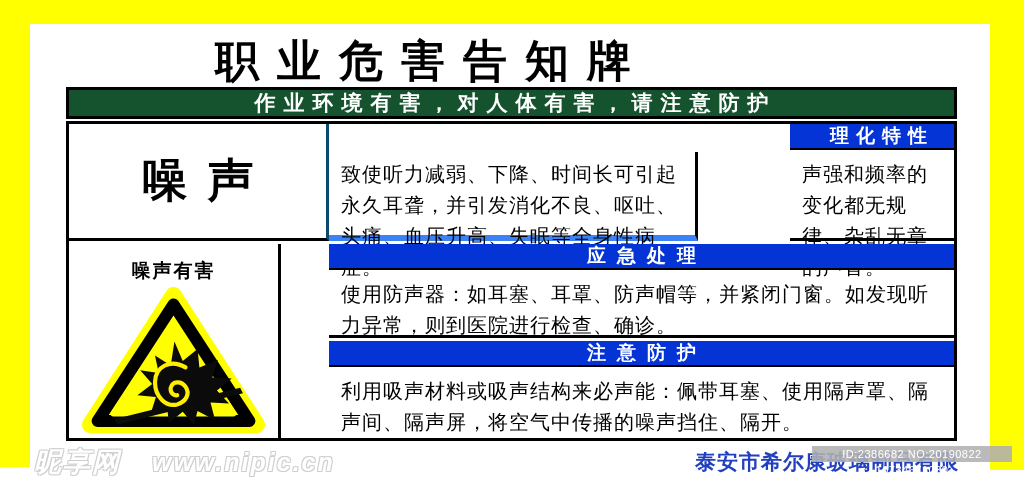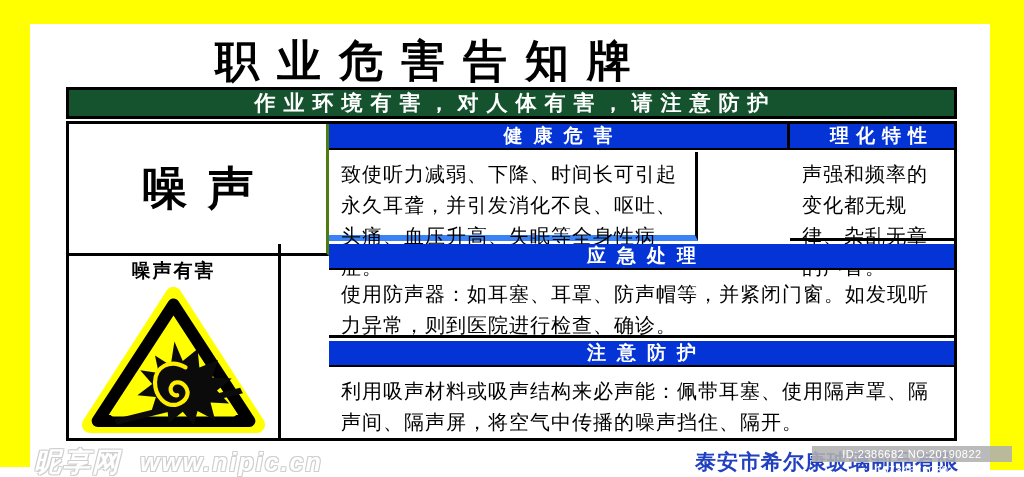--- a/index.html
+++ b/index.html
@@ -22,21 +22,21 @@
           color:#fff;font-weight:bold;font-size:21px;letter-spacing:8px;text-indent:8px;}
 
   
   .tbl{position:absolute;left:66px;top:121px;width:891px;height:320px;border:3px solid #000;
        box-sizing:border-box;background:#fff;}
   .cell{position:absolute;box-sizing:border-box;}
   .hdr{background:#0434d6;color:#fff;font-weight:bold;font-size:19px;letter-spacing:11px;text-indent:11px;
        display:flex;align-items:center;justify-content:center;}
   .btxt{font-size:20px;line-height:31px;color:#000;padding:7px 12px;letter-spacing:1px;}
 
-  .cell-noise{left:0;top:0;width:260px;height:132px;border-right:3px solid #4d7c0f;border-bottom:3px solid #000;
+  .cell-noise{left:0;top:0;width:260px;height:117px;border-right:3px solid #0c4a6e;border-bottom:3px solid #000;
               display:flex;align-items:center;justify-content:center;
               font-size:46px;font-weight:900;letter-spacing:20px;text-indent:20px;color:#000;}
   .cell-icon{left:0;top:120px;width:212px;height:194px;border-right:3px solid #000;
              display:flex;flex-direction:column;align-items:center;}
   .icon-caption{margin-top:14px;font-size:19px;font-weight:bold;color:#000;letter-spacing:2px;}
 
   .cell-h-health{left:260px;top:0;width:461px;height:26px;border-right:3px solid #000;border-bottom:2px solid #000;}
   .cell-h-props{left:721px;top:0;width:164px;height:26px;border-bottom:2px solid #000;letter-spacing:7px;text-indent:7px;padding-left:13px;}
   .cell-b-health{left:260px;top:28px;width:369px;height:89px;border-right:3px solid #000;border-bottom:6px solid #3b82f6;}
   .cell-b-props{left:721px;top:28px;width:164px;height:89px;border-bottom:3px solid #000;}
@@ -49,21 +49,21 @@
 
   
   .company{position:absolute;left:695px;top:448px;width:280px;text-align:left;
            font-family:"Liberation Serif","DejaVu Serif",serif;
            font-size:21px;font-weight:bold;color:#2140c0;letter-spacing:1px;}
   .idband{position:absolute;left:812px;top:446px;width:200px;height:16px;background:rgba(176,176,176,0.88);
           color:#fff;font-size:11px;line-height:16px;text-align:center;letter-spacing:0.5px;}
   .wm-left{position:absolute;left:34px;top:444px;color:#ffffff;font-weight:bold;font-style:italic;
            text-shadow:1px 1px 0 #cfcfcf,-1px -1px 0 #cfcfcf,1px -1px 0 #cfcfcf,-1px 1px 0 #cfcfcf;
            font-size:25px;letter-spacing:2px;white-space:nowrap;}
-  .wm-left .logo{font-size:27px;margin-right:10px;}
+  .wm-left .logo{font-size:27px;margin-right:22px;}
 </style>
 </head>
 <body>
 
 <div class="canvas">
 
   <div class="frame-top"></div>
   <div class="frame-left"></div>
   <div class="frame-right"></div>
 
@@ -86,21 +86,20 @@
         <polygon points="100,42 165,140 35,140" fill="#ffff00" stroke="#ffff00" stroke-width="6" stroke-linejoin="round"></polygon>
 
         <path fill="#0b0b0b" d="M101,62 L110,83 L126,70 L128,90 L148,82 L142,101 L163,102 L147,115 L160,129 L140,128 L145,147 L126,137 L122,152 L110,138 L95,150 L93,132 L75,141 L81,122 L61,120 L77,108 L64,93 L84,96 L80,77 L97,88 Z"></path>
 
         <polygon fill="#0b0b0b" points="36,146 172,112 175,118 39,152"></polygon>
 
         <path fill="none" stroke="#ffee00" stroke-width="4.5" stroke-linecap="round" d="M113,90 C96,80 80,90 80,106 C80,122 92,133 104,130 C114,127 118,118 113,111 C108,104 99,105 97,112 C96,117 100,121 104,120"></path>
       </svg>
     </div>
 
-    <div class="cell hdr cell-h-health">健康危害</div>
     <div class="cell hdr cell-h-props">理化特性</div>
 
     <div class="cell btxt cell-b-health">致使听力减弱、下降、时间长可引起永久耳聋，并引发消化不良、呕吐、头痛、血压升高、失眠等全身性病症。</div>
     <div class="cell btxt cell-b-props">声强和频率的变化都无规律、杂乱无章的声音。</div>
 
     <div class="cell hdr cell-h-emerg">应急处理</div>
     <div class="cell btxt cell-b-emerg">
       <div class="inner">使用防声器：如耳塞、耳罩、防声帽等，并紧闭门窗。如发现听力异常，则到医院进行检查、确诊。</div>
     </div>
 

